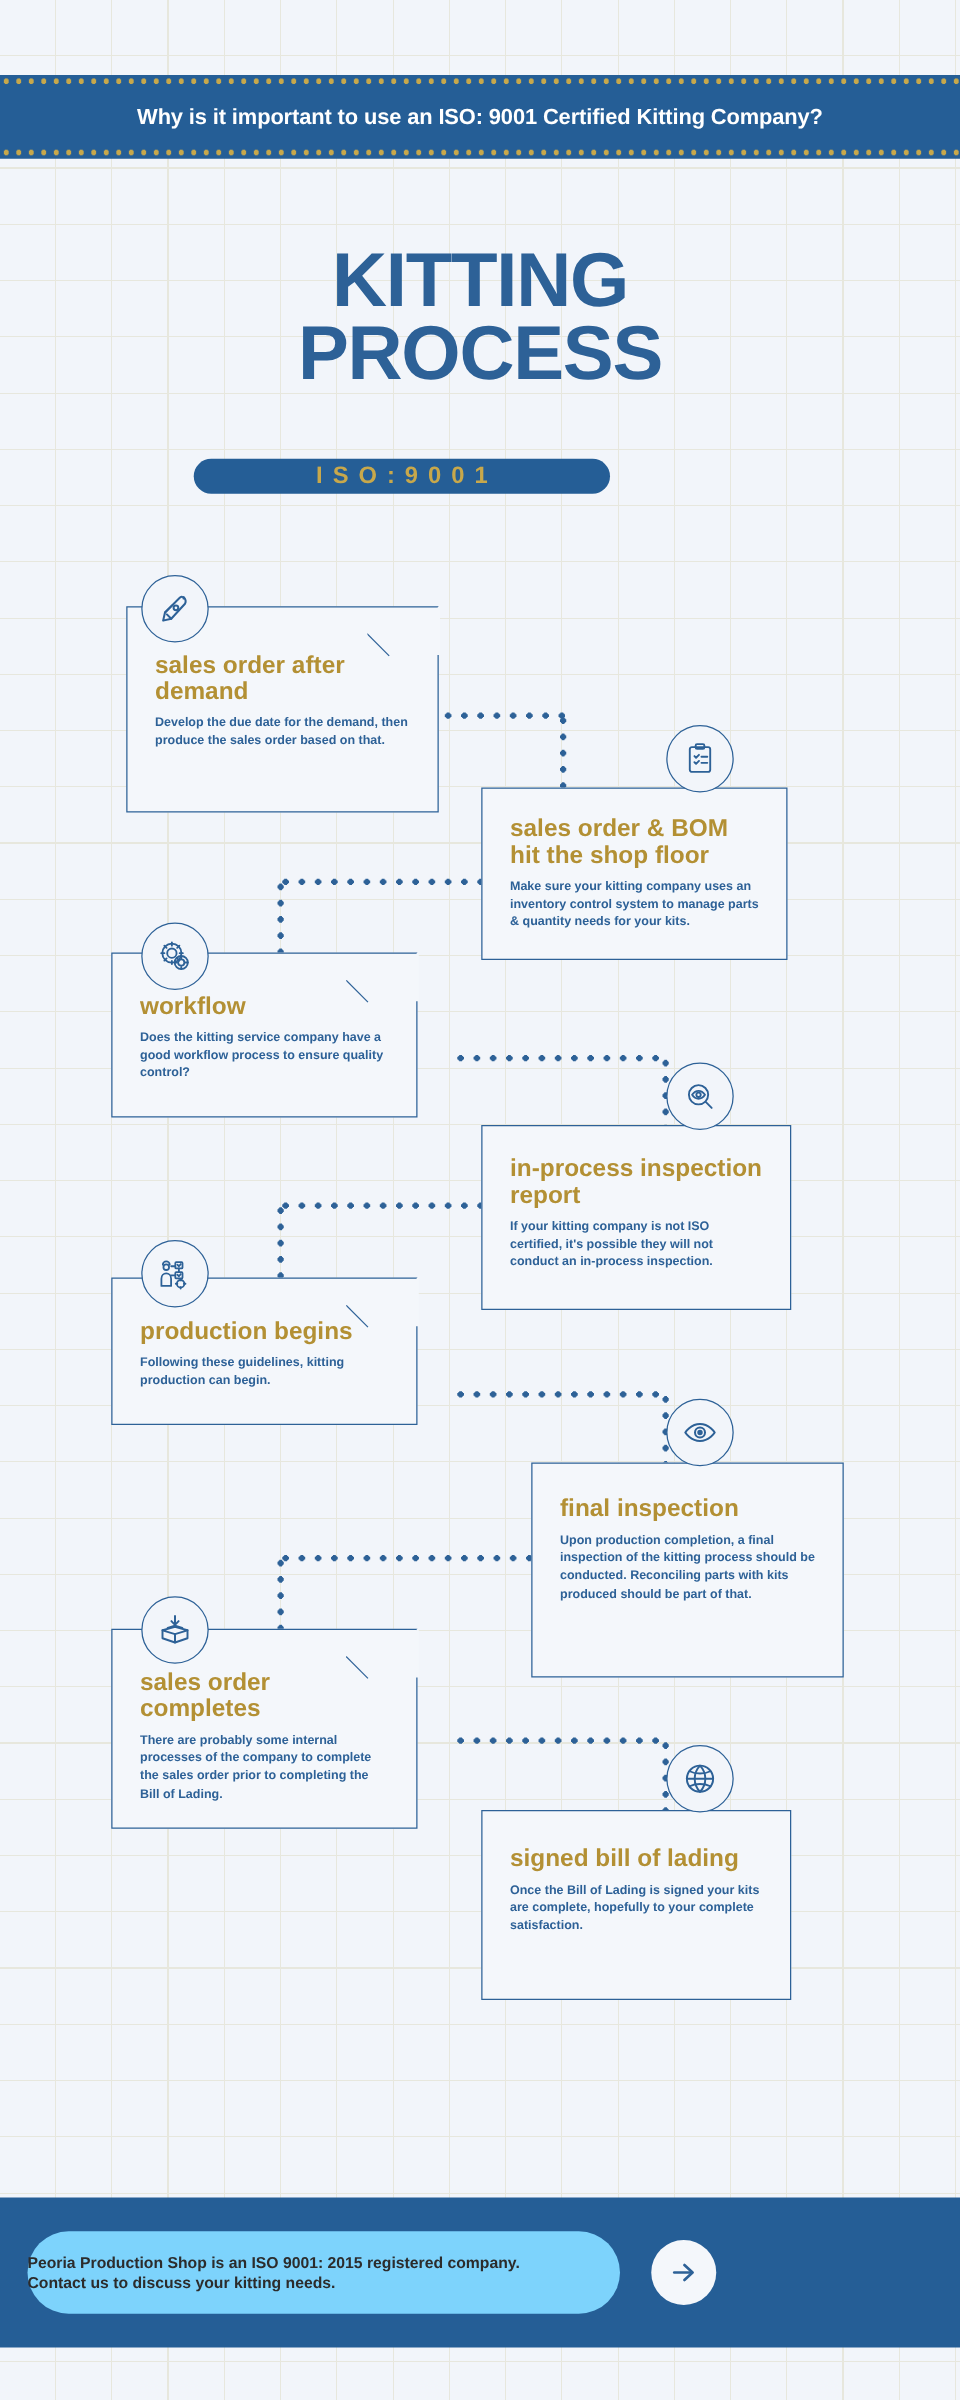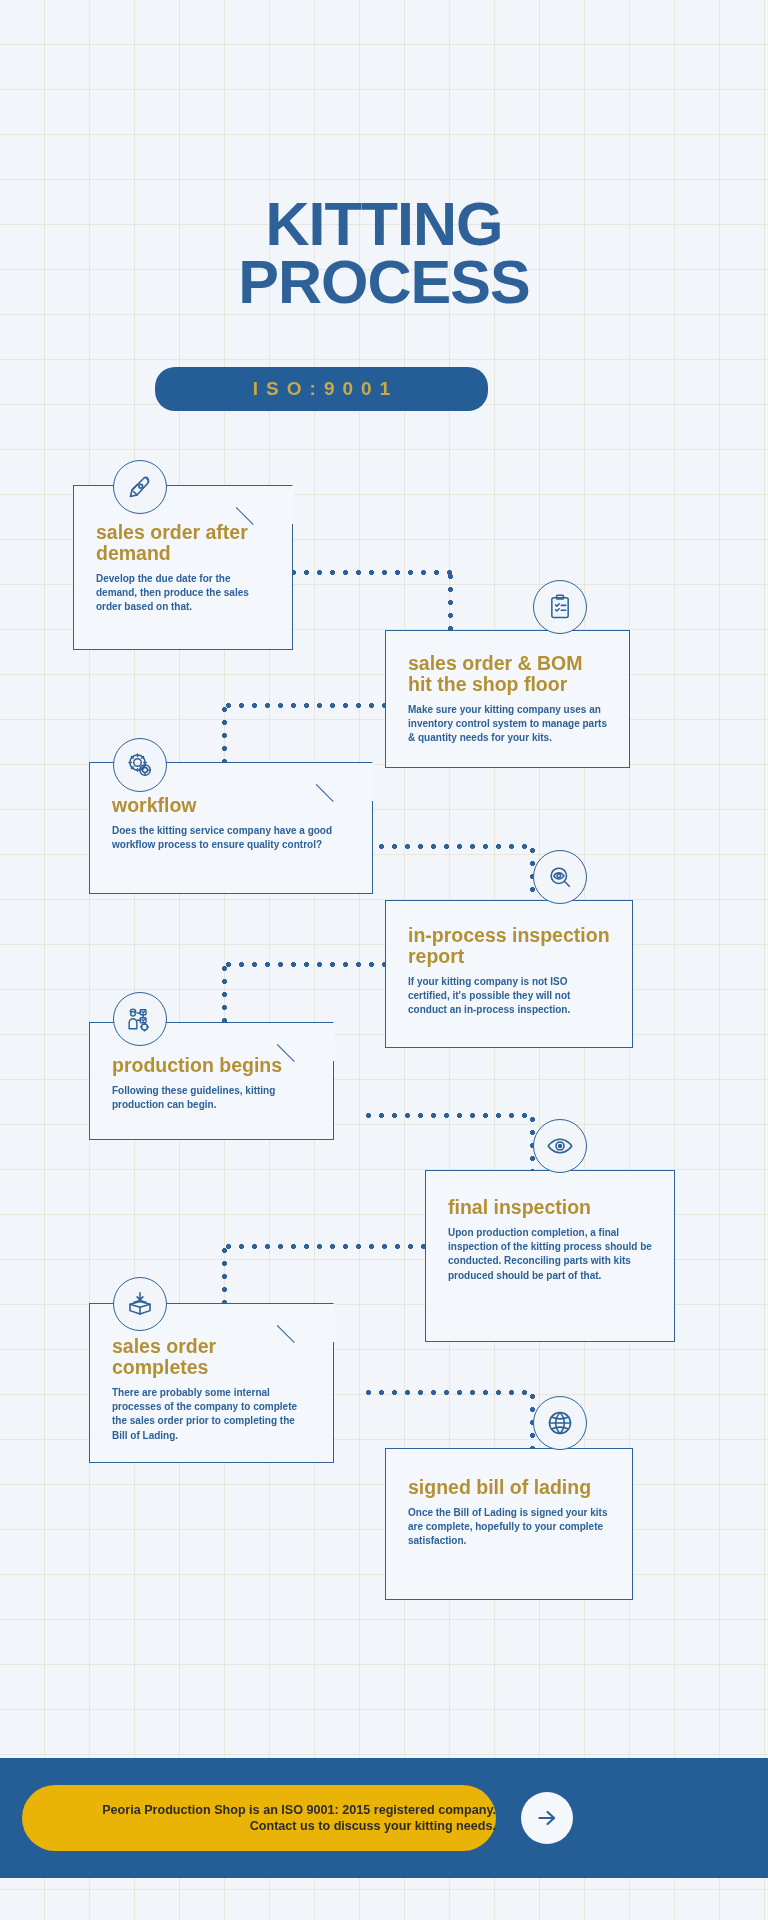--- a/index.html
+++ b/index.html
@@ -37,21 +37,21 @@
   }
 
   
   .hero{ position:absolute; left:0; top:155px; width:768px; text-align:center;margin-top:41px; }
   .hero-line{
     color:#2d6197; font-size:61px; font-weight:bold; line-height:0.95;
     letter-spacing:-1px;
   }
   .badge{
     position:absolute; left:155px; top:367px;
-    width:333px; height:44px; border-radius:20px;
+    width:333px; height:28px; border-radius:20px;
     background:#255e96;
     display:flex; align-items:center; justify-content:center;
   }
   .badge span{
     color:#c8a84b; font-size:19px; font-weight:bold; letter-spacing:8px;
     padding-left:8px;
   }
 
   
   .card{
@@ -116,39 +116,44 @@
   }
 
   
   .footer{
     position:absolute; left:0; top:1758px; width:768px; height:120px;
     background:#255e96;
   }
   .footer-pill{
     position:absolute; left:22px; top:27px;
     width:474px; height:66px; border-radius:33px;
-    background:#eab308;
-    display:flex; flex-direction:column; align-items:flex-end; justify-content:center;
+    background:#7dd3fc;
+    display:flex; flex-direction:column; align-items:flex-start; justify-content:center;
     gap:2px;
   }
   .footer-pill div{
     color:#2c2c2c; font-size:12.6px; font-weight:bold; text-align:center;
   }
   .arrow-btn{
     position:absolute; left:521px; top:34px;
     width:52px; height:52px; border-radius:50%;
     background:#f4f7fb;
     display:flex; align-items:center; justify-content:center;
   }
 </style>
 </head>
 <body>
 
 <div class="page">
 
+  <div class="banner">
+    <div class="banner-dots top"></div>
+    <div class="banner-dots bottom"></div>
+    <div class="banner-title">Why is it important to use an ISO: 9001 Certified Kitting Company?</div>
+  </div>
 
   <div class="hero">
     <div class="hero-line">KITTING</div>
     <div class="hero-line">PROCESS</div>
   </div>
   <div class="badge">
     <span>ISO:9001</span>
   </div>
 
   <div class="dot-h" style="left:222px; top:570px; width:230px;"></div>
@@ -165,21 +170,21 @@
 
   <div class="dot-h" style="left:362px; top:1113px; width:172px;"></div>
   <div class="dot-v" style="left:530px; top:1113px; height:62px;"></div>
 
   <div class="dot-h" style="left:222px; top:1244px; width:230px;"></div>
   <div class="dot-v" style="left:222px; top:1244px; height:62px;"></div>
 
   <div class="dot-h" style="left:362px; top:1390px; width:172px;"></div>
   <div class="dot-v" style="left:530px; top:1390px; height:62px;"></div>
 
-  <div class="card left" style="left:73px; top:485px; width:220px; height:165px;">
+  <div class="card left" style="left:101px; top:485px; width:250px; height:165px;">
     <div class="fold"></div>
     <div class="fold-line"></div>
     <div class="card-inner" style="padding-top:36px;">
       <div class="card-title">sales order after demand</div>
       <div class="card-body">Develop the due date for the demand, then produce the sales order based on that.</div>
     </div>
   </div>
   <div class="icon-bubble" style="left:113px; top:460px;">
     <svg width="30" height="30" viewBox="0 0 24 24" fill="none" stroke="#2d6197" stroke-width="1.3" stroke-linecap="round" stroke-linejoin="round">
       <path d="M17.5 4.5c1.2 1.2 1.6 3 .9 4.3L9.6 18.4 4.4 19.6l1.2-5.2 9.6-9.6c1.1-.8 2.1-.5 2.3.7z"></path>
@@ -199,21 +204,21 @@
     <svg width="28" height="28" viewBox="0 0 24 24" fill="none" stroke="#2d6197" stroke-width="1.3" stroke-linecap="round" stroke-linejoin="round">
       <rect x="5" y="4" width="14" height="17" rx="1.5"></rect>
       <rect x="9" y="2" width="6" height="3.2" rx="1"></rect>
       <path d="M8.2 10.2l1.1 1.1 2-2"></path>
         <path d="M13 10.6h4"></path>
       <path d="M8.2 14.4l1.1 1.1 2-2"></path>
         <path d="M13 14.8h4"></path>
     </svg>
   </div>
 
-  <div class="card left" style="left:89px; top:762px; width:284px; height:132px;">
+  <div class="card left" style="left:89px; top:762px; width:245px; height:132px;">
     <div class="fold"></div>
     <div class="fold-line"></div>
     <div class="card-inner" style="padding-top:32px;">
       <div class="card-title">workflow</div>
       <div class="card-body">Does the kitting service company have a good workflow process to ensure quality control?</div>
     </div>
   </div>
   <div class="icon-bubble" style="left:113px; top:738px;">
     <svg width="30" height="30" viewBox="0 0 24 24" fill="none" stroke="#2d6197" stroke-width="1.2" stroke-linecap="round" stroke-linejoin="round">
       <circle cx="10" cy="10" r="3"></circle>

